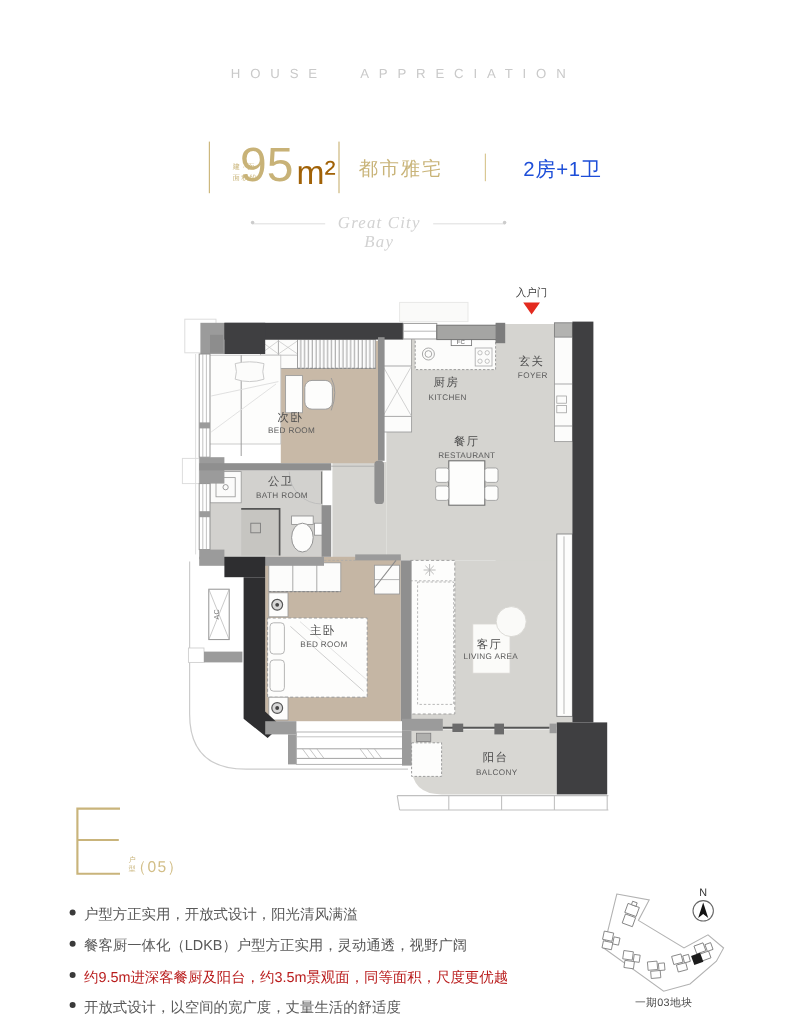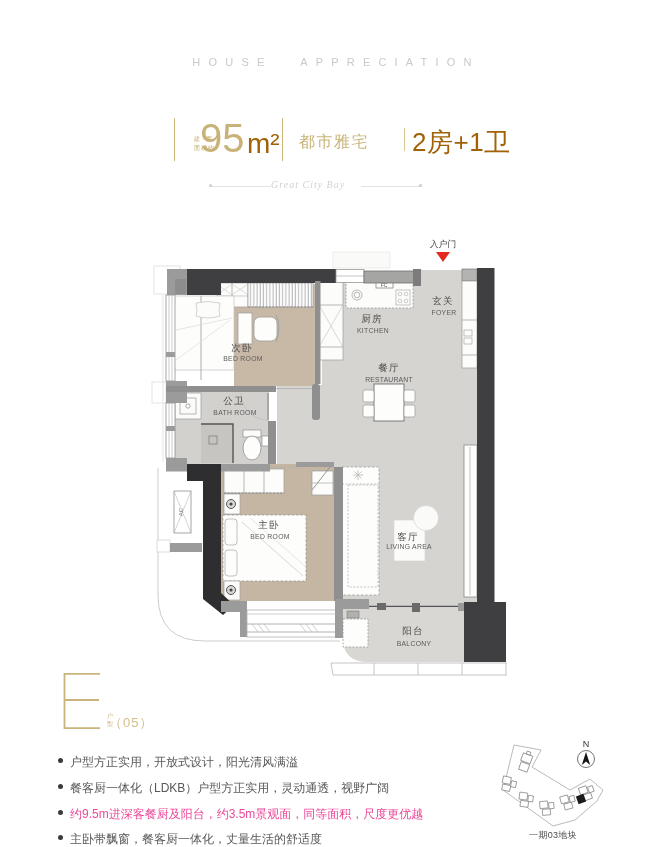--- a/index.html
+++ b/index.html
@@ -18,28 +18,28 @@
 <div class="abs" style="left:194px;top:144px;font-size:6px;color:#c6b072;letter-spacing:1px">面积约</div>
 
 <div class="abs" style="left:200px;top:118px;font-size:40px;line-height:40px;color:#c8b277">95</div>
 
 <div class="abs" style="left:247px;top:133px;font-size:28px;line-height:21px;color:#a16207">m²</div>
 
 <div class="abs" style="left:299px;top:132px;font-size:16px;line-height:20px;color:#c9b479;letter-spacing:1.5px">都市雅宅</div>
 
 <div class="abs" style="left:404px;top:128px;width:1px;height:23px;background:#d9c894"></div>
 
-<div class="abs" style="left:412px;top:132px;font-size:26px;line-height:20px;color:#a16207;letter-spacing:0.5px">2房+1卫</div>
+<div class="abs" style="left:436px;top:132px;font-size:17px;line-height:20px;color:#1d4ed8;letter-spacing:0.5px">2房+1卫</div>
 
 <div class="abs" style="left:211px;top:186px;width:210px;height:1px;background:#e3e3e3"></div>
 
 <div class="abs" style="left:209px;top:184px;width:3px;height:3px;background:#cccccc;border-radius:50%"></div>
 <div class="abs" style="left:419px;top:184px;width:3px;height:3px;background:#cccccc;border-radius:50%"></div>
 
-<div class="abs" style="left:271px;top:179px;width:90px;background:#ffffff;font-family:'Liberation Serif',serif;font-style:italic;font-size:10px;color:#d2d2d2;letter-spacing:1px">Great City Bay</div>
+<div class="abs" style="left:271px;top:179px;width:90px;text-align:center;background:#ffffff;font-family:'Liberation Serif',serif;font-style:italic;font-size:14px;color:#d2d2d2;letter-spacing:1px">Great City Bay</div>
 
 <svg class="abs" style="left:0;top:0" width="660" height="847" viewBox="0 0 660 847">
 <defs>
 <pattern id="vhatch" width="3.2" height="8" patternUnits="userSpaceOnUse">
 <rect width="3.2" height="8" fill="#fdfdfd"></rect>
         <line x1="1" y1="0" x2="1" y2="8" stroke="#9a9a9a" stroke-width="0.8"></line>
 </pattern>
 </defs>
 
 <rect x="413" y="270" width="64" height="200" fill="#d5d4d0"></rect>
@@ -324,23 +324,23 @@
 <div class="abs" style="left:107px;top:712px;font-size:6px;color:#c9b47b">户</div>
 <div class="abs" style="left:107px;top:720px;font-size:6px;color:#c9b47b">型</div>
 
 <div class="abs" style="left:109px;top:714px;font-size:13px;color:#d2be87;letter-spacing:1px">（05）</div>
 
 <div class="abs" style="left:58px;top:758px;width:5px;height:5px;background:#3a3a3a;border-radius:50%"></div>
 <div class="abs" style="left:70px;top:754px;font-size:12px;color:#585858">户型方正实用，开放式设计，阳光清风满溢</div>
 <div class="abs" style="left:58px;top:784px;width:5px;height:5px;background:#3a3a3a;border-radius:50%"></div>
 <div class="abs" style="left:70px;top:780px;font-size:12px;color:#585858">餐客厨一体化（LDKB）户型方正实用，灵动通透，视野广阔</div>
 <div class="abs" style="left:58px;top:810px;width:5px;height:5px;background:#3a3a3a;border-radius:50%"></div>
-<div class="abs" style="left:70px;top:806px;font-size:12px;color:#ec4899">约9.5m进深客餐厨及阳台，约3.5m景观面，同等面积，尺度更优越</div>
+<div class="abs" style="left:70px;top:806px;font-size:12px;color:#b91c1c">约9.5m进深客餐厨及阳台，约3.5m景观面，同等面积，尺度更优越</div>
 <div class="abs" style="left:58px;top:835px;width:5px;height:5px;background:#3a3a3a;border-radius:50%"></div>
-<div class="abs" style="left:70px;top:831px;font-size:12px;color:#585858">主卧带飘窗，餐客厨一体化，丈量生活的舒适度</div>
+<div class="abs" style="left:70px;top:831px;font-size:12px;color:#585858">开放式设计，以空间的宽广度，丈量生活的舒适度</div>
 
 <svg class="abs" style="left:480px;top:730px" width="180" height="117" viewBox="480 730 180 117">
 
 <path d="M514,745 L541,750 L532,767 L570,790 L590,779 L603,790 L597,801 L575,820 L553,826 L503,790 Z" fill="#ffffff" stroke="#b2b2b2" stroke-width="0.9"></path>
 
 <g fill="#ffffff" stroke="#7d7d7d" stroke-width="0.7" transform="rotate(20 525 763)">
 <rect x="520" y="754" width="10" height="8"></rect>
       <rect x="521" y="763" width="9" height="8"></rect>
       <rect x="523" y="751" width="4" height="3"></rect>
 </g>

